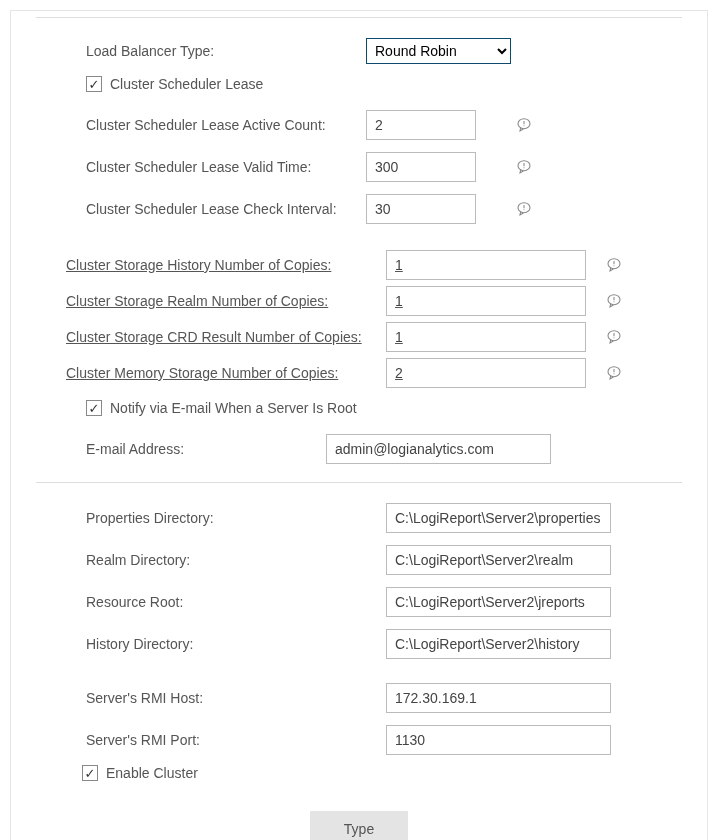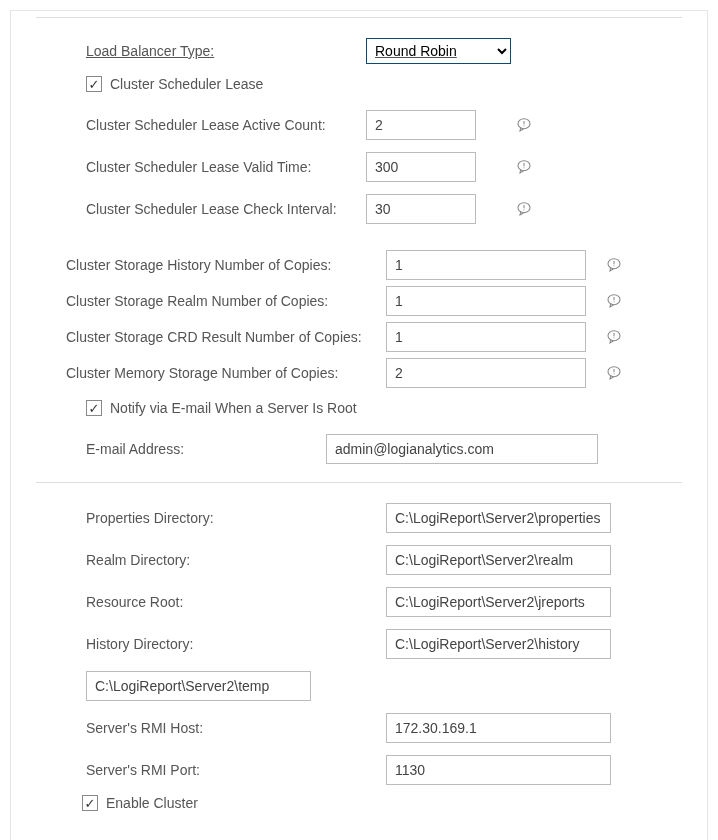--- a/index.html
+++ b/index.html
@@ -19,42 +19,42 @@
   hr.sep {
     border: none;
     border-top: 1px solid #ddd;
     margin: 6px 0 20px 0;
   }
   .row {
     display: flex;
     align-items: center;
     margin: 6px 0;
   }
-  .row.indent1 { padding-left: 50px; text-decoration: underline; }
+  .row.indent1 { padding-left: 50px; }
   .row.indent2 { padding-left: 50px; margin-top: 12px; }
-  .row.indent0 { padding-left: 30px; }
+  .row.indent0 { padding-left: 30px; text-decoration: underline; }
   .row.indent-email { padding-left: 50px; }
   .lbl {
     flex: 0 0 auto;
     white-space: nowrap;
   }
   .lbl.w1 { width: 280px; }
   .lbl.w-long { width: 320px; }
   .lbl.w-email { width: 240px; }
   input[type=text] {
     height: 30px;
     border: 1px solid #bbb;
     padding: 0 8px;
     font-size: 14px;
     color: #444;
     background: #fff;
   }
   .inp-sm { width: 110px; }
   .inp-md { width: 200px; }
-  .inp-lg { width: 272px; }
+  .inp-lg { width: 225px; }
   .inp-xl { width: 225px; }
   select {
     height: 26px;
     border: 1px solid #0c4a6e;
     padding: 0 4px;
     font-size: 14px;
     width: 145px;
     background: #fff;
   }
   .check-row {
@@ -226,21 +226,20 @@
   </div>
   <div class="row indent2">
     <span class="lbl" style="width:300px">Resource Root:</span>
     <input type="text" class="inp-xl" value="C:\LogiReport\Server2\jreports" style="">
   </div>
   <div class="row indent2">
     <span class="lbl" style="width:300px">History Directory:</span>
     <input type="text" class="inp-xl" value="C:\LogiReport\Server2\history" style="">
   </div>
   <div class="row indent2">
-    <input type="text" class="inp-xl" value="C:\LogiReport\Server2\temp" style="">
   </div>
   <div class="row indent2">
     <span class="lbl" style="width:300px">Server's RMI Host:</span>
     <input type="text" class="inp-xl" value="172.30.169.1" style="">
   </div>
   <div class="row indent2">
     <span class="lbl" style="width:300px">Server's RMI Port:</span>
     <input type="text" class="inp-xl" value="1130" style="">
   </div>
 

